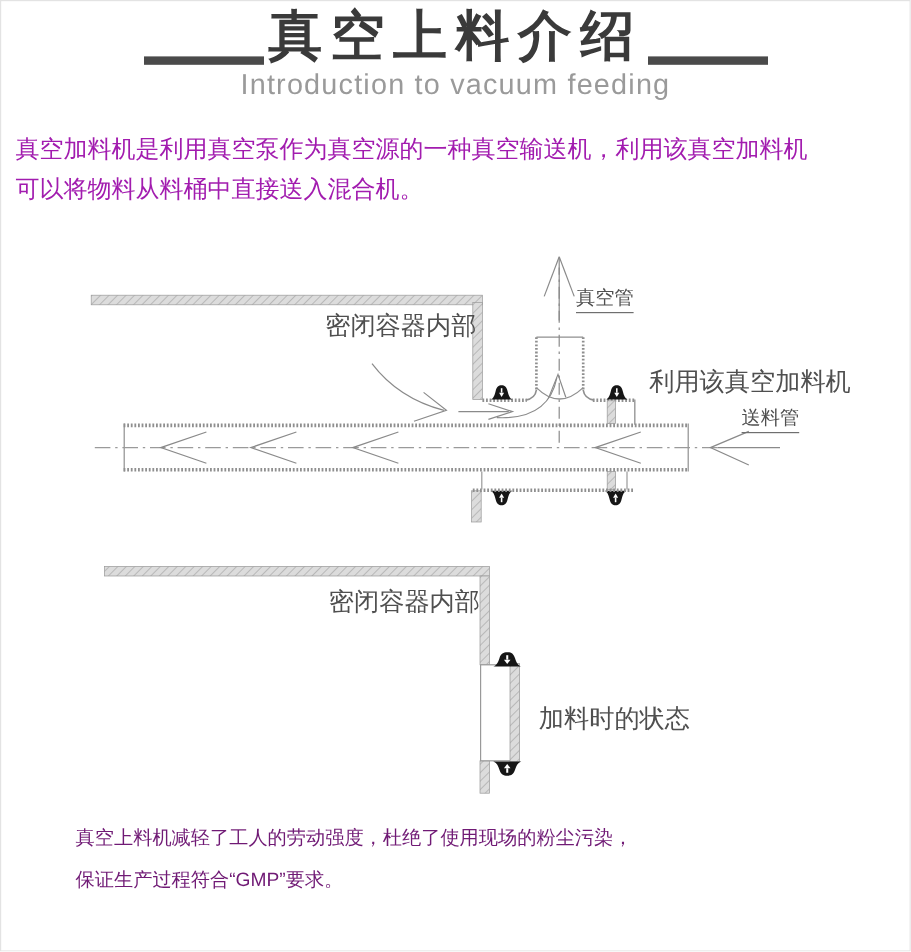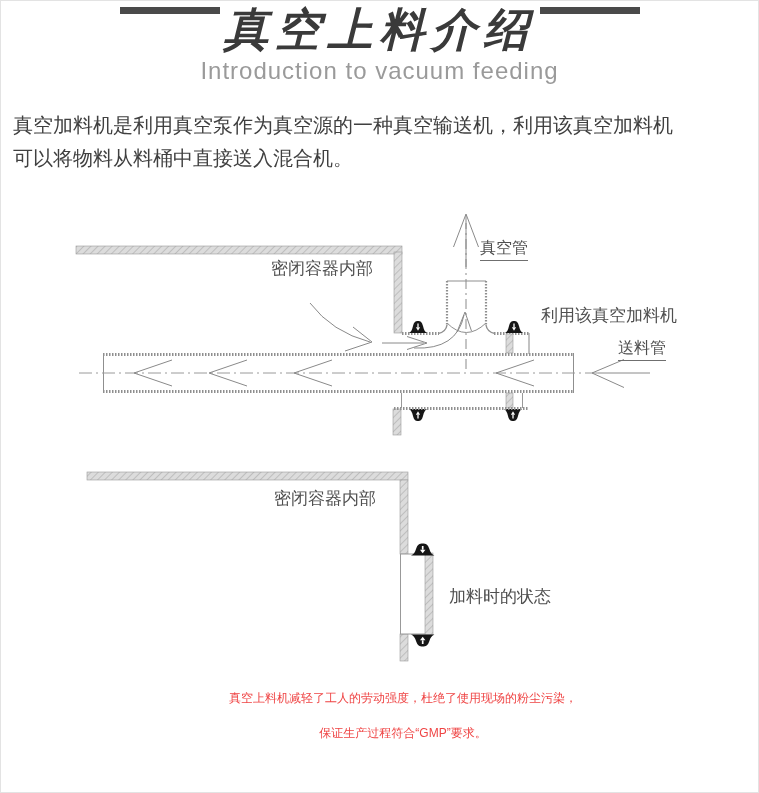--- a/index.html
+++ b/index.html
@@ -3,40 +3,40 @@
 <meta charset="utf-8">
 <style>
   html,body{margin:0;padding:0;background:#fff;}
   .page{
     position:relative;width:759px;height:793px;background:#ffffff;
     font-family:"Liberation Sans",sans-serif;overflow:hidden;
     border:1px solid #e3e3e3;box-sizing:border-box;
   }
   
   .header{position:absolute;top:6px;left:0;width:100%;text-align:center;}
-  .title-row{display:flex;align-items:flex-start;justify-content:center;gap:4px;font-style:italic;}
+  .title-row{display:flex;align-items:flex-end;justify-content:center;gap:4px;}
   .title-dash{width:100px;height:7px;background:#4a4a4a;}
   .main-title{
     font-family:"Liberation Serif",serif;font-size:45px;font-weight:900;
     color:#3a3a3a;letter-spacing:7px;line-height:1.05;white-space:nowrap;
   }
   .subtitle{margin-top:3px;font-size:24px;color:#9a9a9a;letter-spacing:1px;}
   
   .intro{
     position:absolute;left:12px;top:108px;width:740px;
-    font-size:20px;line-height:33px;color:#404040;white-space:pre-line;
+    font-size:20px;line-height:33px;color:#a21caf;white-space:pre-line;
   }
   .footer{
     position:absolute;left:62px;top:680px;width:680px;
-    font-size:12px;line-height:35px;color:#ef4444;white-space:pre-line;text-align:center;
+    font-size:16px;line-height:35px;color:#701a75;white-space:pre-line;
   }
   
   .diagram{position:absolute;left:0;top:200px;width:759px;height:470px;}
   .diagram svg{position:absolute;left:0;top:0;}
-  .dlabel{position:absolute;color:#4f4f4f;font-size:17px;white-space:nowrap;}
+  .dlabel{position:absolute;color:#4f4f4f;font-size:21px;white-space:nowrap;}
   .dlabel.small{font-size:16px;border-bottom:1px solid #6f6f6f;padding-bottom:1px;}
   .dlabel.caption{
     font-size:17px;font-weight:bold;color:#111;letter-spacing:2px;
     border-bottom:2px solid #111;padding-bottom:2px;
   }
 </style>
 </head>
 <body>
 
 <div class="page">

